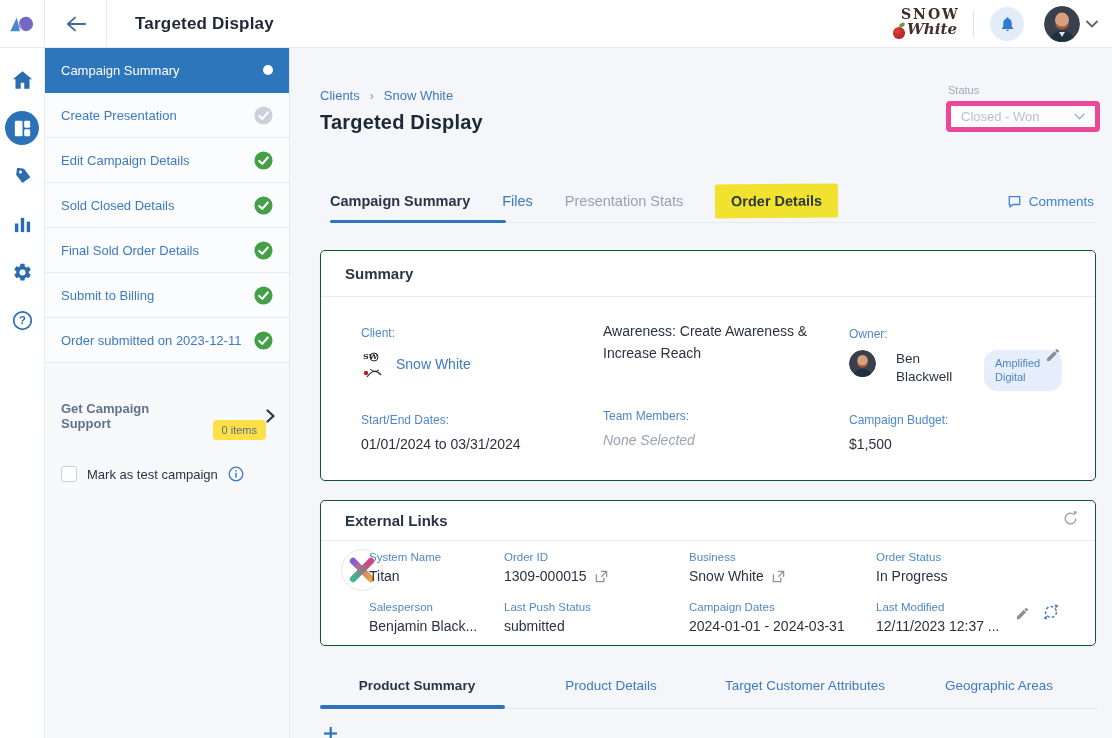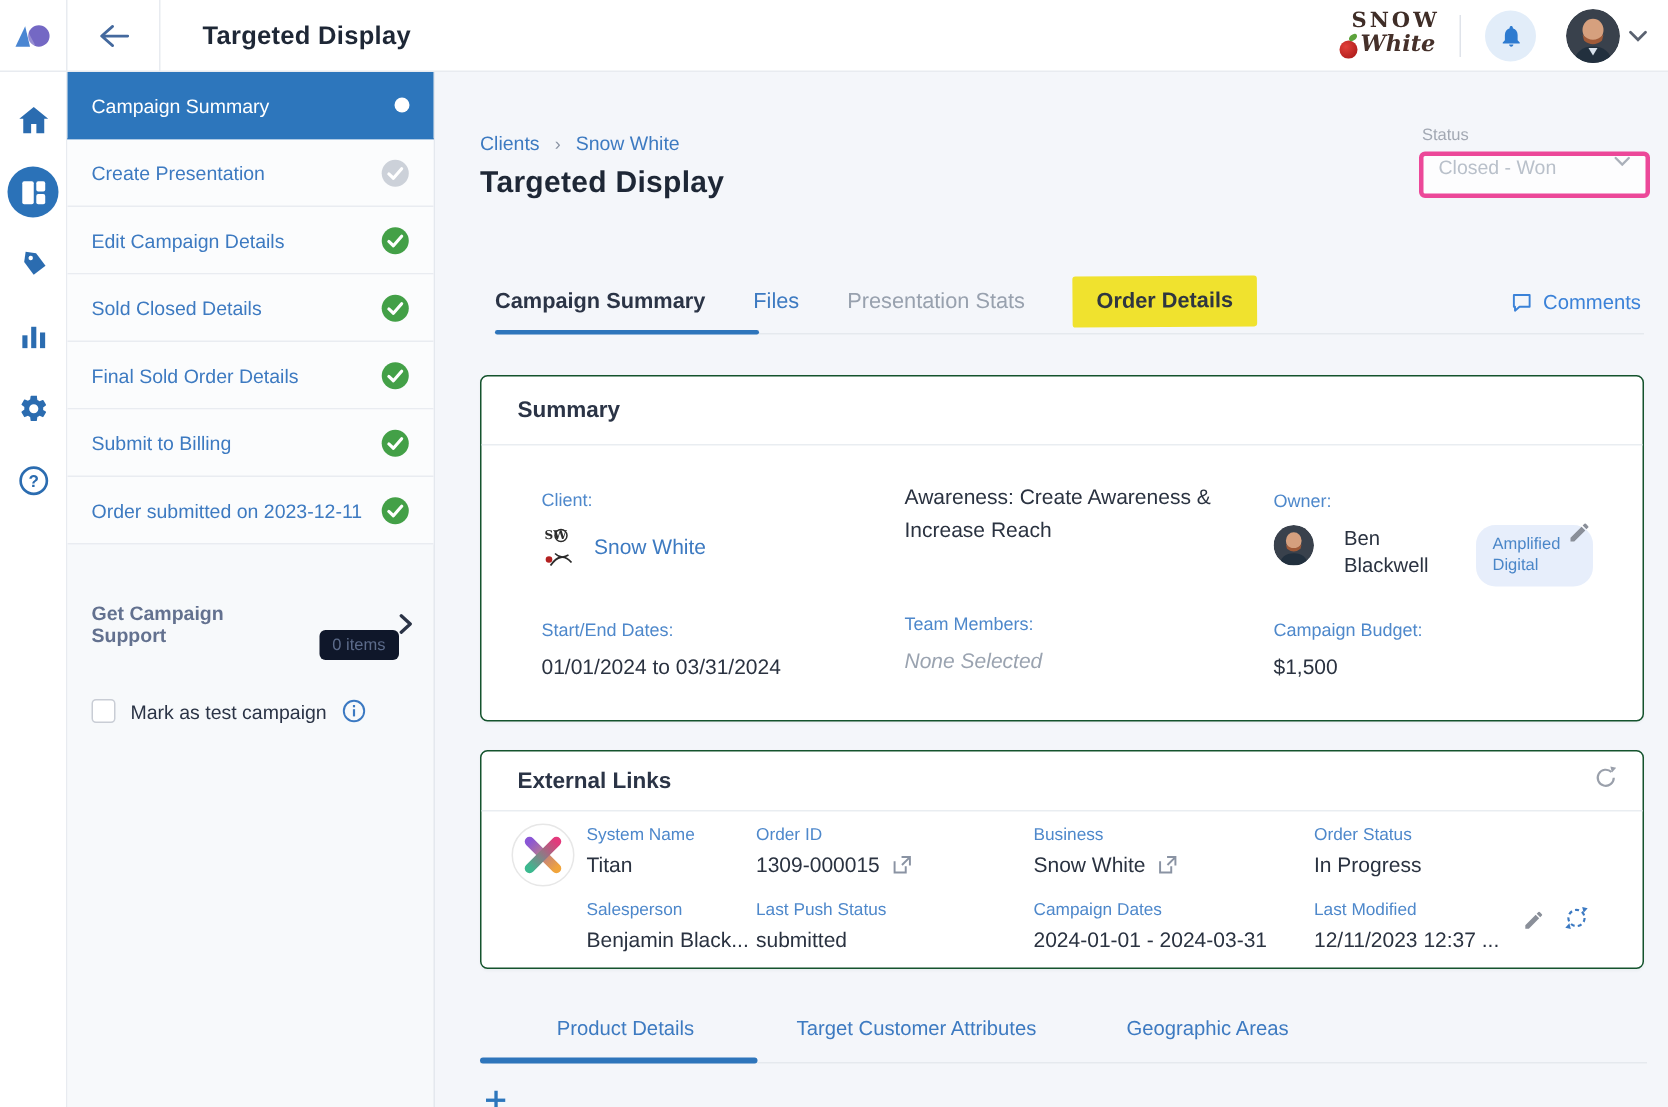--- a/index.html
+++ b/index.html
@@ -35,36 +35,36 @@
   .rail-item.active { background:#2b72b8; border-radius:50%; }
 
   
   .sidebar { position:absolute; top:48px; left:45px; width:245px; height:690px; background:#f7f9fb; border-right:1px solid #e4e8ee; }
   .side-item { height:45px; display:flex; align-items:center; justify-content:space-between; padding:0 16px;
                background:#fbfcfd; border-bottom:1px solid #e9ecf1; color:#3d7ac1; font-size:13px; cursor:pointer; }
   .side-item.active { background:#2d76bc; color:#fff; border-bottom-color:#2d76bc; }
   .dot-white { width:10px; height:10px; border-radius:50%; background:#fff; }
   .support-row { margin-top:28px; padding:0 14px 0 16px; display:flex; align-items:center; cursor:pointer; }
   .support-label { color:#63718f; font-size:13px; font-weight:600; }
-  .support-badge { margin-left:10px; background:#0f172a; color:#5c6b8a; font-size:11px; padding:4px 9px; border-radius:4px;margin-top:29px; }
+  .support-badge { margin-left:10px; background:#fde047; color:#5c6b8a; font-size:11px; padding:4px 9px; border-radius:4px;margin-top:29px; }
   .support-chevron { margin-left:auto; }
   .testbox-row { margin-top:26px; padding:0 16px; display:flex; align-items:center; gap:10px; }
   .checkbox { width:16px; height:16px; border:1px solid #c9cdd5; border-radius:3px; background:#fff; cursor:pointer; flex:none; }
   .testbox-label { color:#2b3446; font-size:13px; }
 
   
   .main { position:absolute; top:48px; left:290px; width:822px; height:690px; background:#f4f6fa; }
   .breadcrumb { position:absolute; left:30px; top:40px; font-size:13px; display:flex; gap:10px; align-items:center; }
   .crumb { color:#3d7ac1; cursor:pointer; }
   .crumb-sep { color:#8a93a3; font-size:12px; }
   .page-title { position:absolute; left:30px; top:63px; font-size:20px; font-weight:700; color:#1e2736; letter-spacing:.2px; }
   .status-group { position:absolute; left:656px; top:36px; width:154px; }
   .status-label { font-size:11px; color:#a2a8b3; margin-bottom:5px; margin-left:2px; }
-  .status-select { height:31px; background:#fdfdfe; border:3px solid #ec4899; border-radius:4px; display:flex;
-                   align-items:flex-start; padding:0 10px; color:#b9c0ca; font-size:13px; cursor:pointer; }
+  .status-select { height:31px; background:#fdfdfe; border:5px solid #ec4899; border-radius:4px; display:flex;
+                   align-items:center; padding:0 10px; color:#b9c0ca; font-size:13px; cursor:pointer; }
   .status-select svg { margin-left:auto; }
 
   .tabs-row { position:absolute; left:40px; top:136px; right:18px; display:flex; align-items:center; gap:32px; }
   .tab { font-size:14.5px; padding:6px 0; white-space:nowrap; cursor:pointer; }
   .tab.active { color:#2b3446; font-weight:700; }
   .tab.link { color:#3d7ac1; }
   .tab.muted { color:#98a1ae; }
   .tab.highlighted { background:#f0e22e; color:#2f3640; font-weight:600; padding:9px 16px; transform:rotate(-.4deg); border-radius:2px; }
   .comments-link { margin-left:auto; display:flex; align-items:center; gap:7px; color:#3b82d8; font-size:13.5px; cursor:pointer; }
   .tab-underline { position:absolute; left:40px; top:172px; width:176px; height:3px; background:#2e75bb; border-radius:2px; }
@@ -95,21 +95,21 @@
   .f-budget { left:528px; top:162px; }
 
   .external-card { left:30px; top:452px; width:776px; height:146px; }
   .external-card .card-head { height:40px; }
   .refresh-btn { position:absolute; right:16px; top:9px; }
   .titan-logo { position:absolute; left:20px; top:48px; width:42px; height:42px; border-radius:50%;
                 border:1px solid #e7e7e7; background:#fff; display:flex; align-items:center; justify-content:center; }
   .ext-field { position:absolute; }
   .ext-label { font-size:11.5px; color:#4e88cb; margin-bottom:5px; }
   .ext-value { font-size:14px; color:#2a3240; display:flex; align-items:center; gap:8px; white-space:nowrap; }
-  .ec1 { left:70px; } .ec2 { left:183px; } .ec3 { left:368px; } .ec4 { left:555px; }
+  .ec1 { left:48px; } .ec2 { left:183px; } .ec3 { left:368px; } .ec4 { left:555px; }
   .er1 { top:50px; } .er2 { top:100px; }
   .ext-pencil { position:absolute; left:694px; top:105px; cursor:pointer; }
   .ext-sync { position:absolute; left:721px; top:102px; cursor:pointer; }
 
   .product-tabs { position:absolute; left:30px; top:624px; width:776px; display:grid; grid-template-columns:repeat(4,1fr); }
   .ptab { text-align:center; font-size:13.5px; padding:6px 0; cursor:pointer; }
   .ptab.active { color:#2b3446; font-weight:700; }
   .ptab.link { color:#3d7ac1; }
   .ptab-underline { position:absolute; left:30px; top:657px; width:185px; height:4px; background:#2e75bb; border-radius:2px; }
   .ptab-divider { position:absolute; left:30px; right:14px; top:660px; height:1px; background:#e5e9ee; }
@@ -433,20 +433,21 @@
       <path d="M3 17.25V21h3.75L17.81 9.94l-3.75-3.75L3 17.25zM20.71 7.04a1 1 0 0 0 0-1.41l-2.34-2.34a1 1 0 0 0-1.41 0l-1.83 1.83 3.75 3.75 1.83-1.83z" fill="#8a8f99"></path>
     </svg>
     <svg class="ext-sync" width="18" height="18" viewBox="0 0 20 20">
       <path d="M16 10a6 6 0 1 1-12 0 6 6 0 0 1 12 0" fill="none" stroke="#3b79c2" stroke-width="1.6" stroke-dasharray="3 2.4"></path>
       <polygon points="14.2,1.8 18.3,2.8 15.3,6.2" fill="#3b79c2"></polygon>
       <polygon points="5.8,18.2 1.7,17.2 4.7,13.8" fill="#3b79c2"></polygon>
     </svg>
   </section>
 
   <div class="product-tabs">
+    <span class="ptab active">Product Summary</span>
     <span class="ptab link">Product Details</span>
     <span class="ptab link">Target Customer Attributes</span>
     <span class="ptab link">Geographic Areas</span>
   </div>
   <div class="ptab-divider"></div>
   <div class="ptab-underline"></div>
 
   <svg class="add-btn" width="13" height="13" viewBox="0 0 14 14">
     <rect x="6" y="0" width="2.4" height="14" fill="#2d76bc"></rect>
     <rect x="0" y="5.8" width="14" height="2.4" fill="#2d76bc"></rect>

